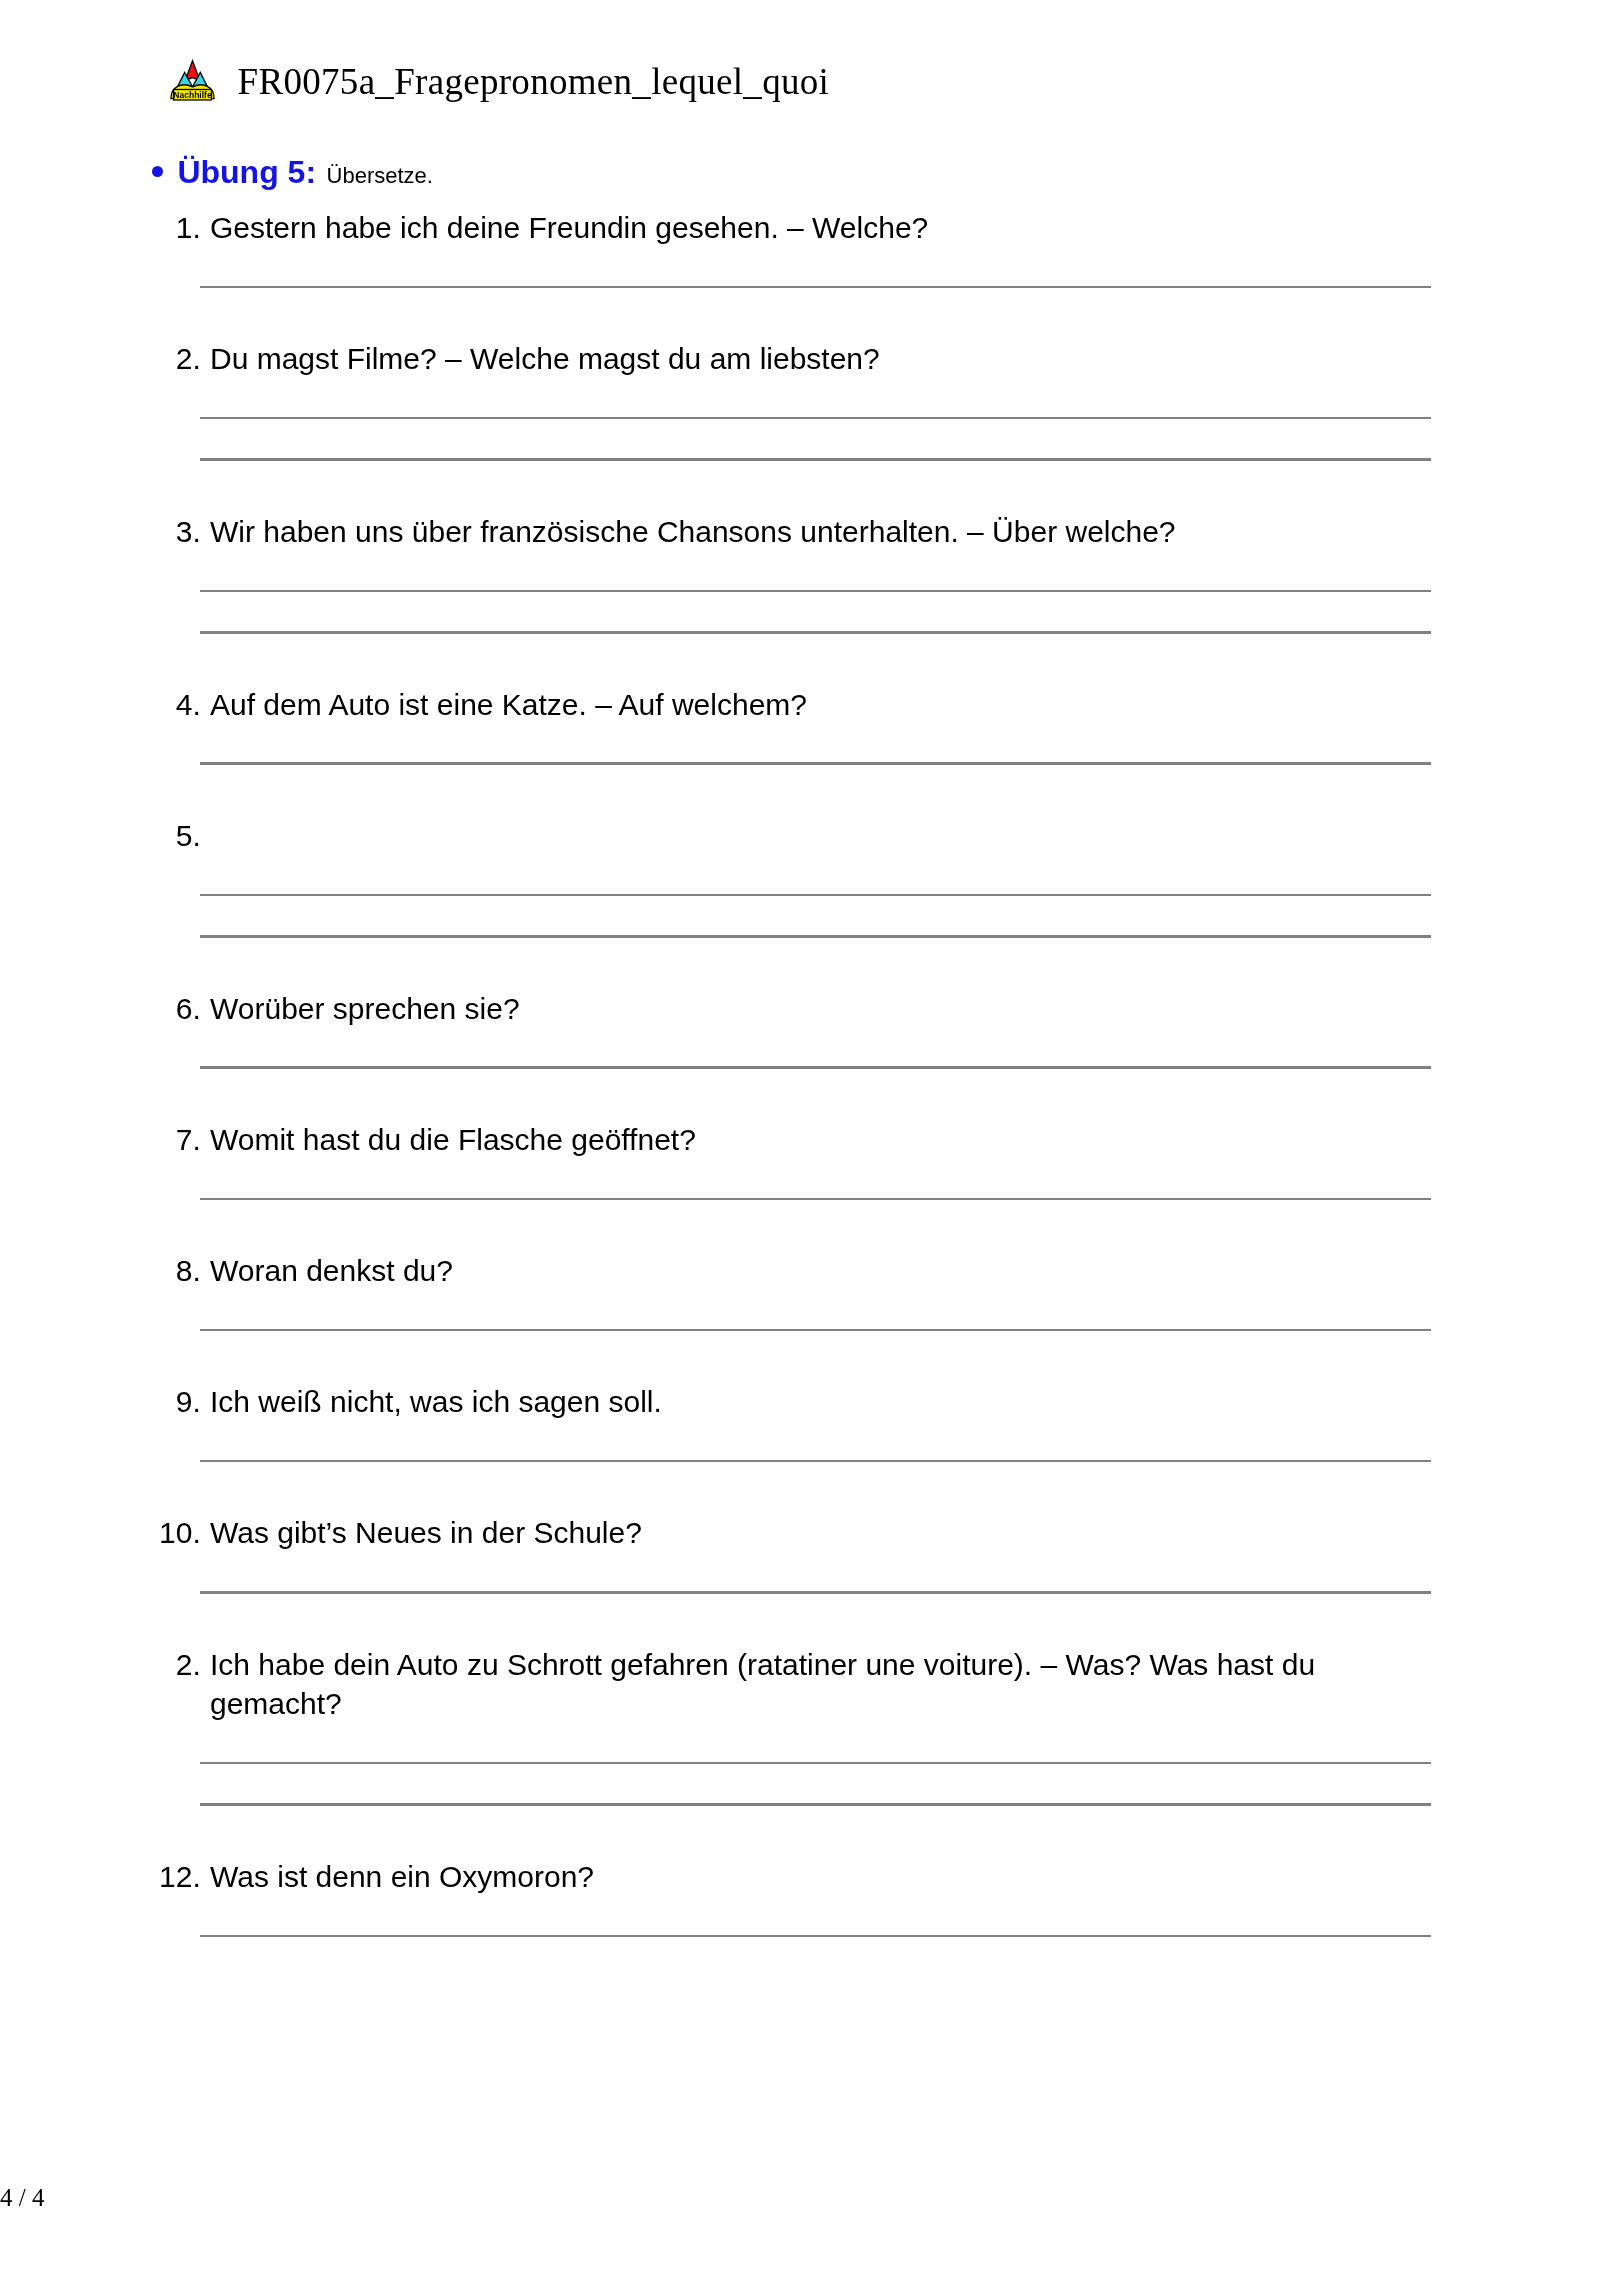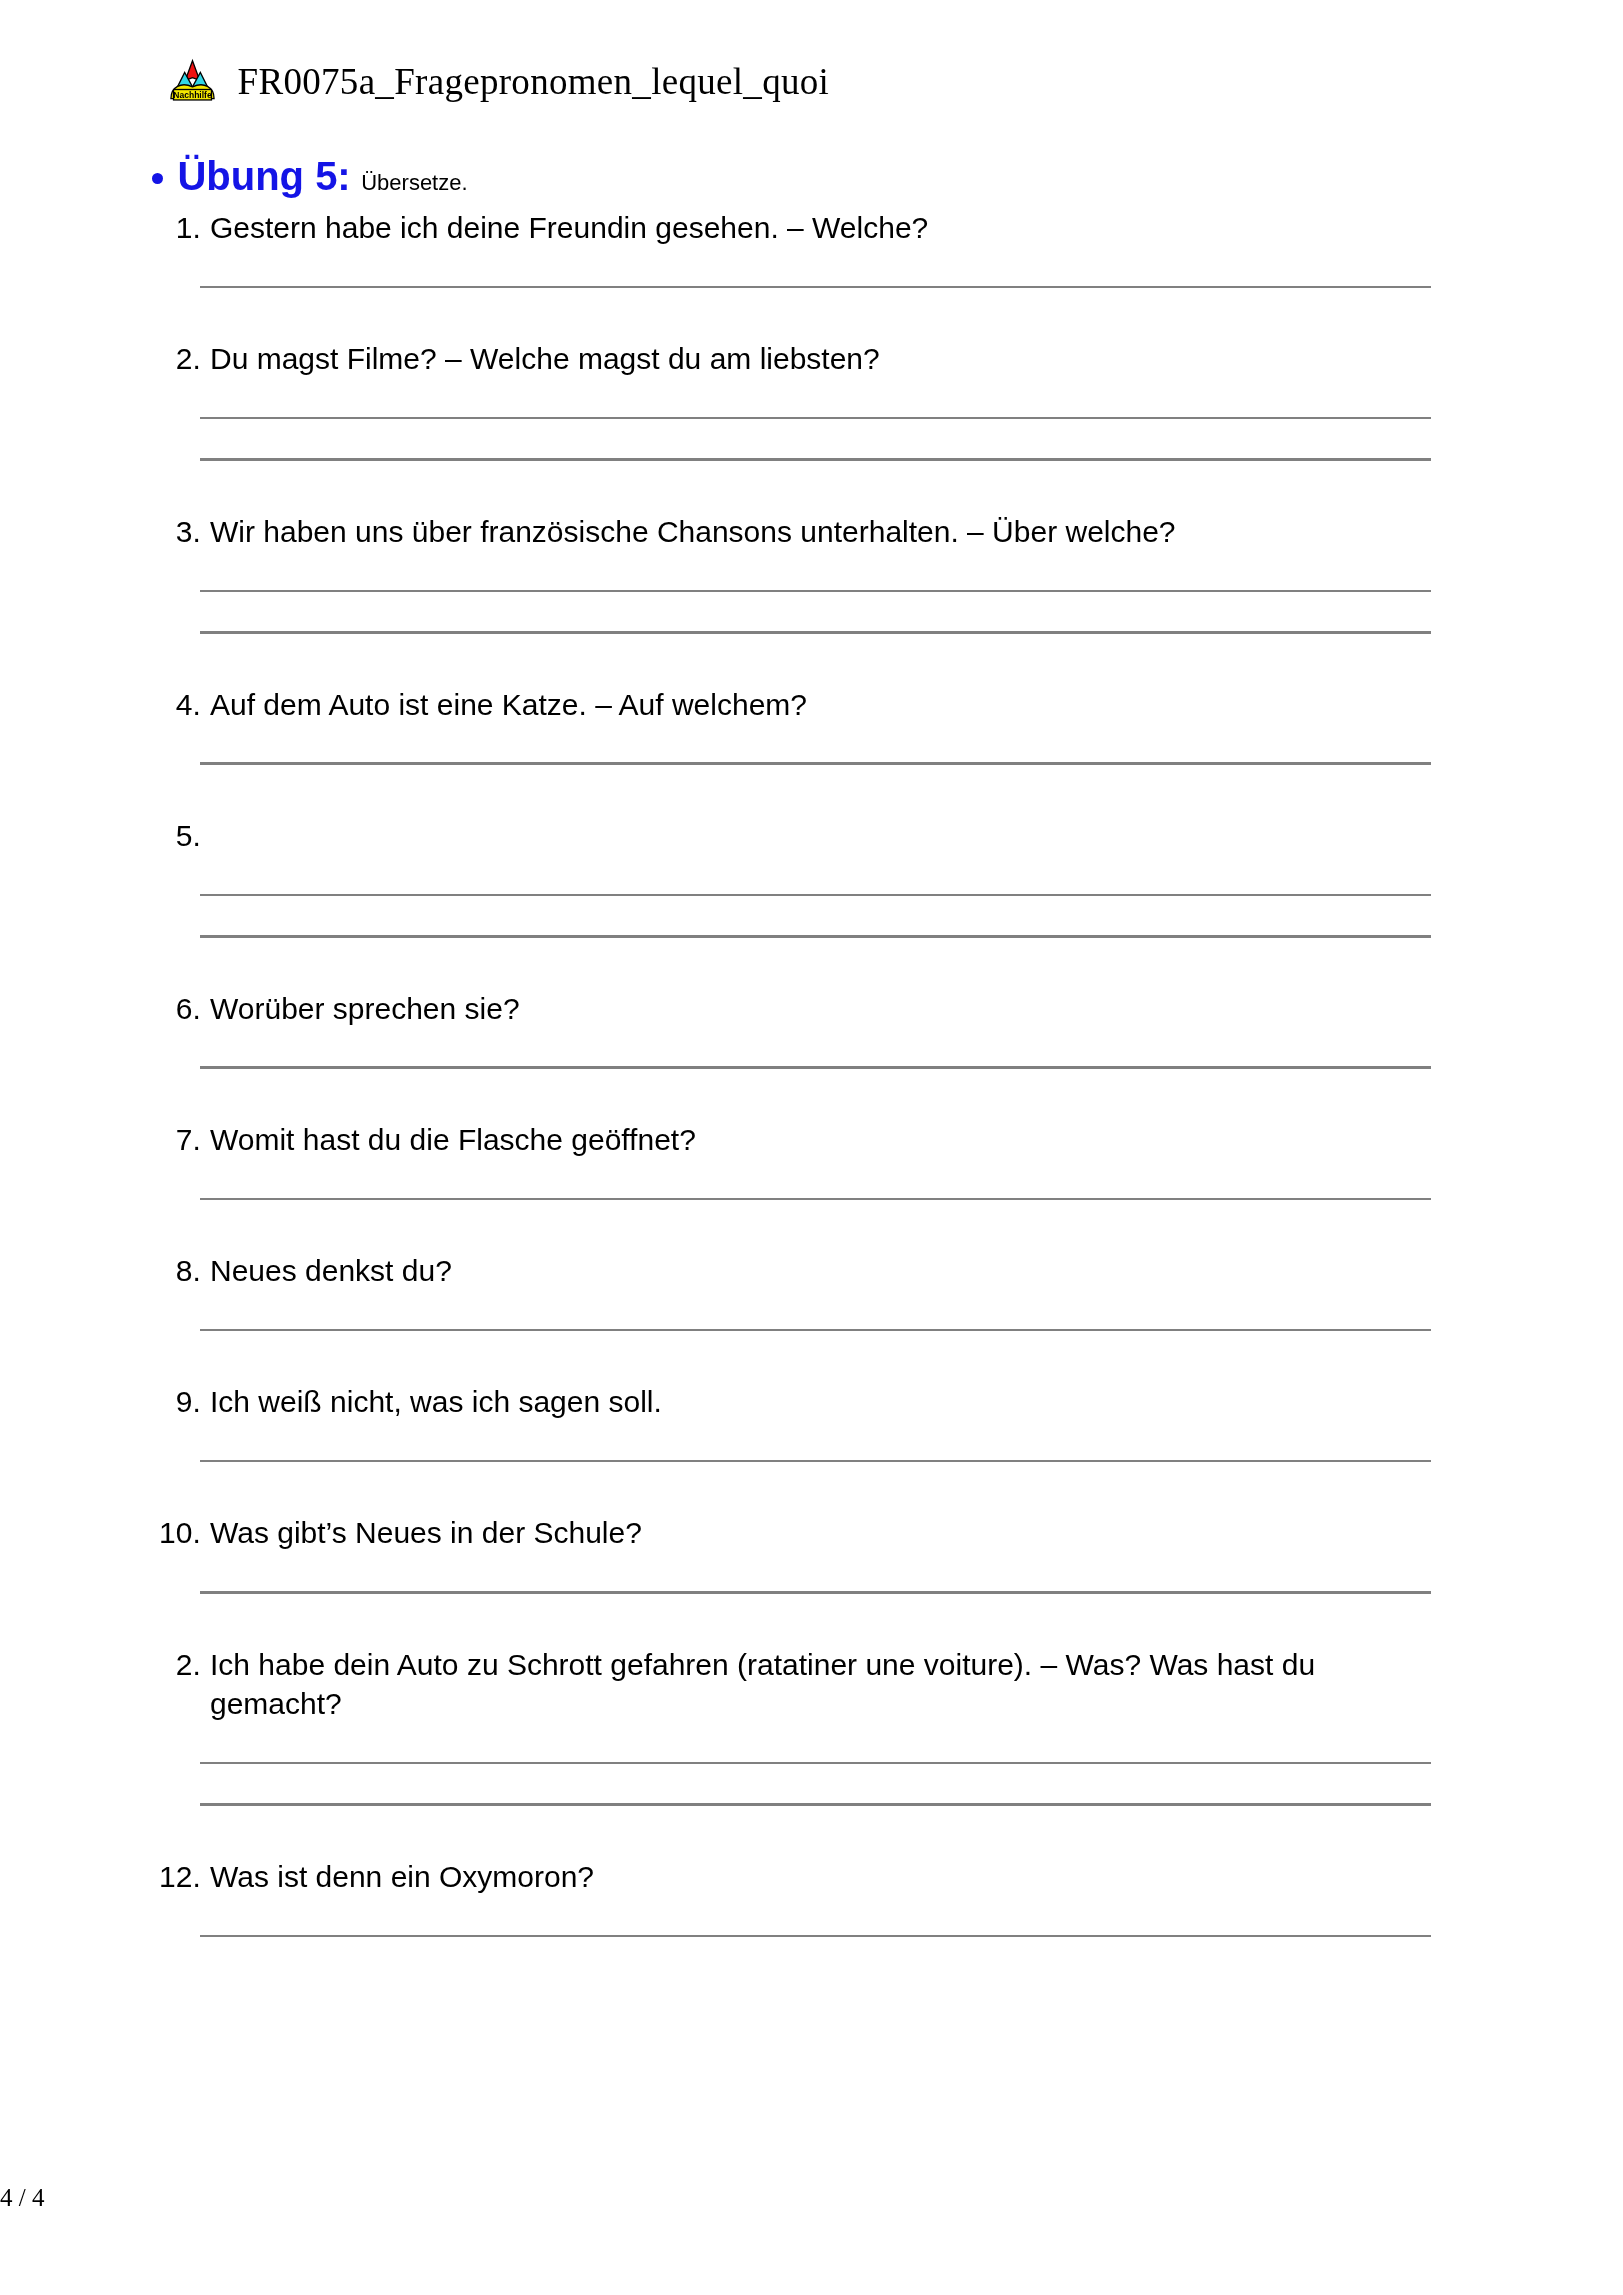--- a/index.html
+++ b/index.html
@@ -61,21 +61,21 @@
     background: #1414e6;
     display: inline-block;
     margin-right: 14.4px;
     position: relative;
     top: -5.9px;
     flex: none;
   }
   .ex-label {
     color: #1414e6;
     font-weight: bold;
-    font-size: 40px;
+    font-size: 32px;
     font-stretch: condensed;
   }
   .ex-instruction {
     color: #000000;
     font-size: 22px;
     font-stretch: condensed;
     margin-left: 10.5px;
   }
 
   
@@ -219,21 +219,21 @@
           <span class="item-num">7.</span>
           <span class="item-text">Womit hast du die Flasche geöffnet?</span>
         </div>
         <div class="gap-before-rule"></div>
         <div class="rule"></div>
         <div class="gap-after-rule"></div>
       </div>
       <div class="item">
         <div class="item-line">
           <span class="item-num">8.</span>
-          <span class="item-text">Neues denkst du?</span>
+          <span class="item-text">Woran denkst du?</span>
         </div>
         <div class="gap-before-rule"></div>
         <div class="rule"></div>
         <div class="gap-after-rule"></div>
       </div>
       <div class="item">
         <div class="item-line">
           <span class="item-num">9.</span>
           <span class="item-text">Ich weiß nicht, was ich sagen soll.</span>
         </div>

